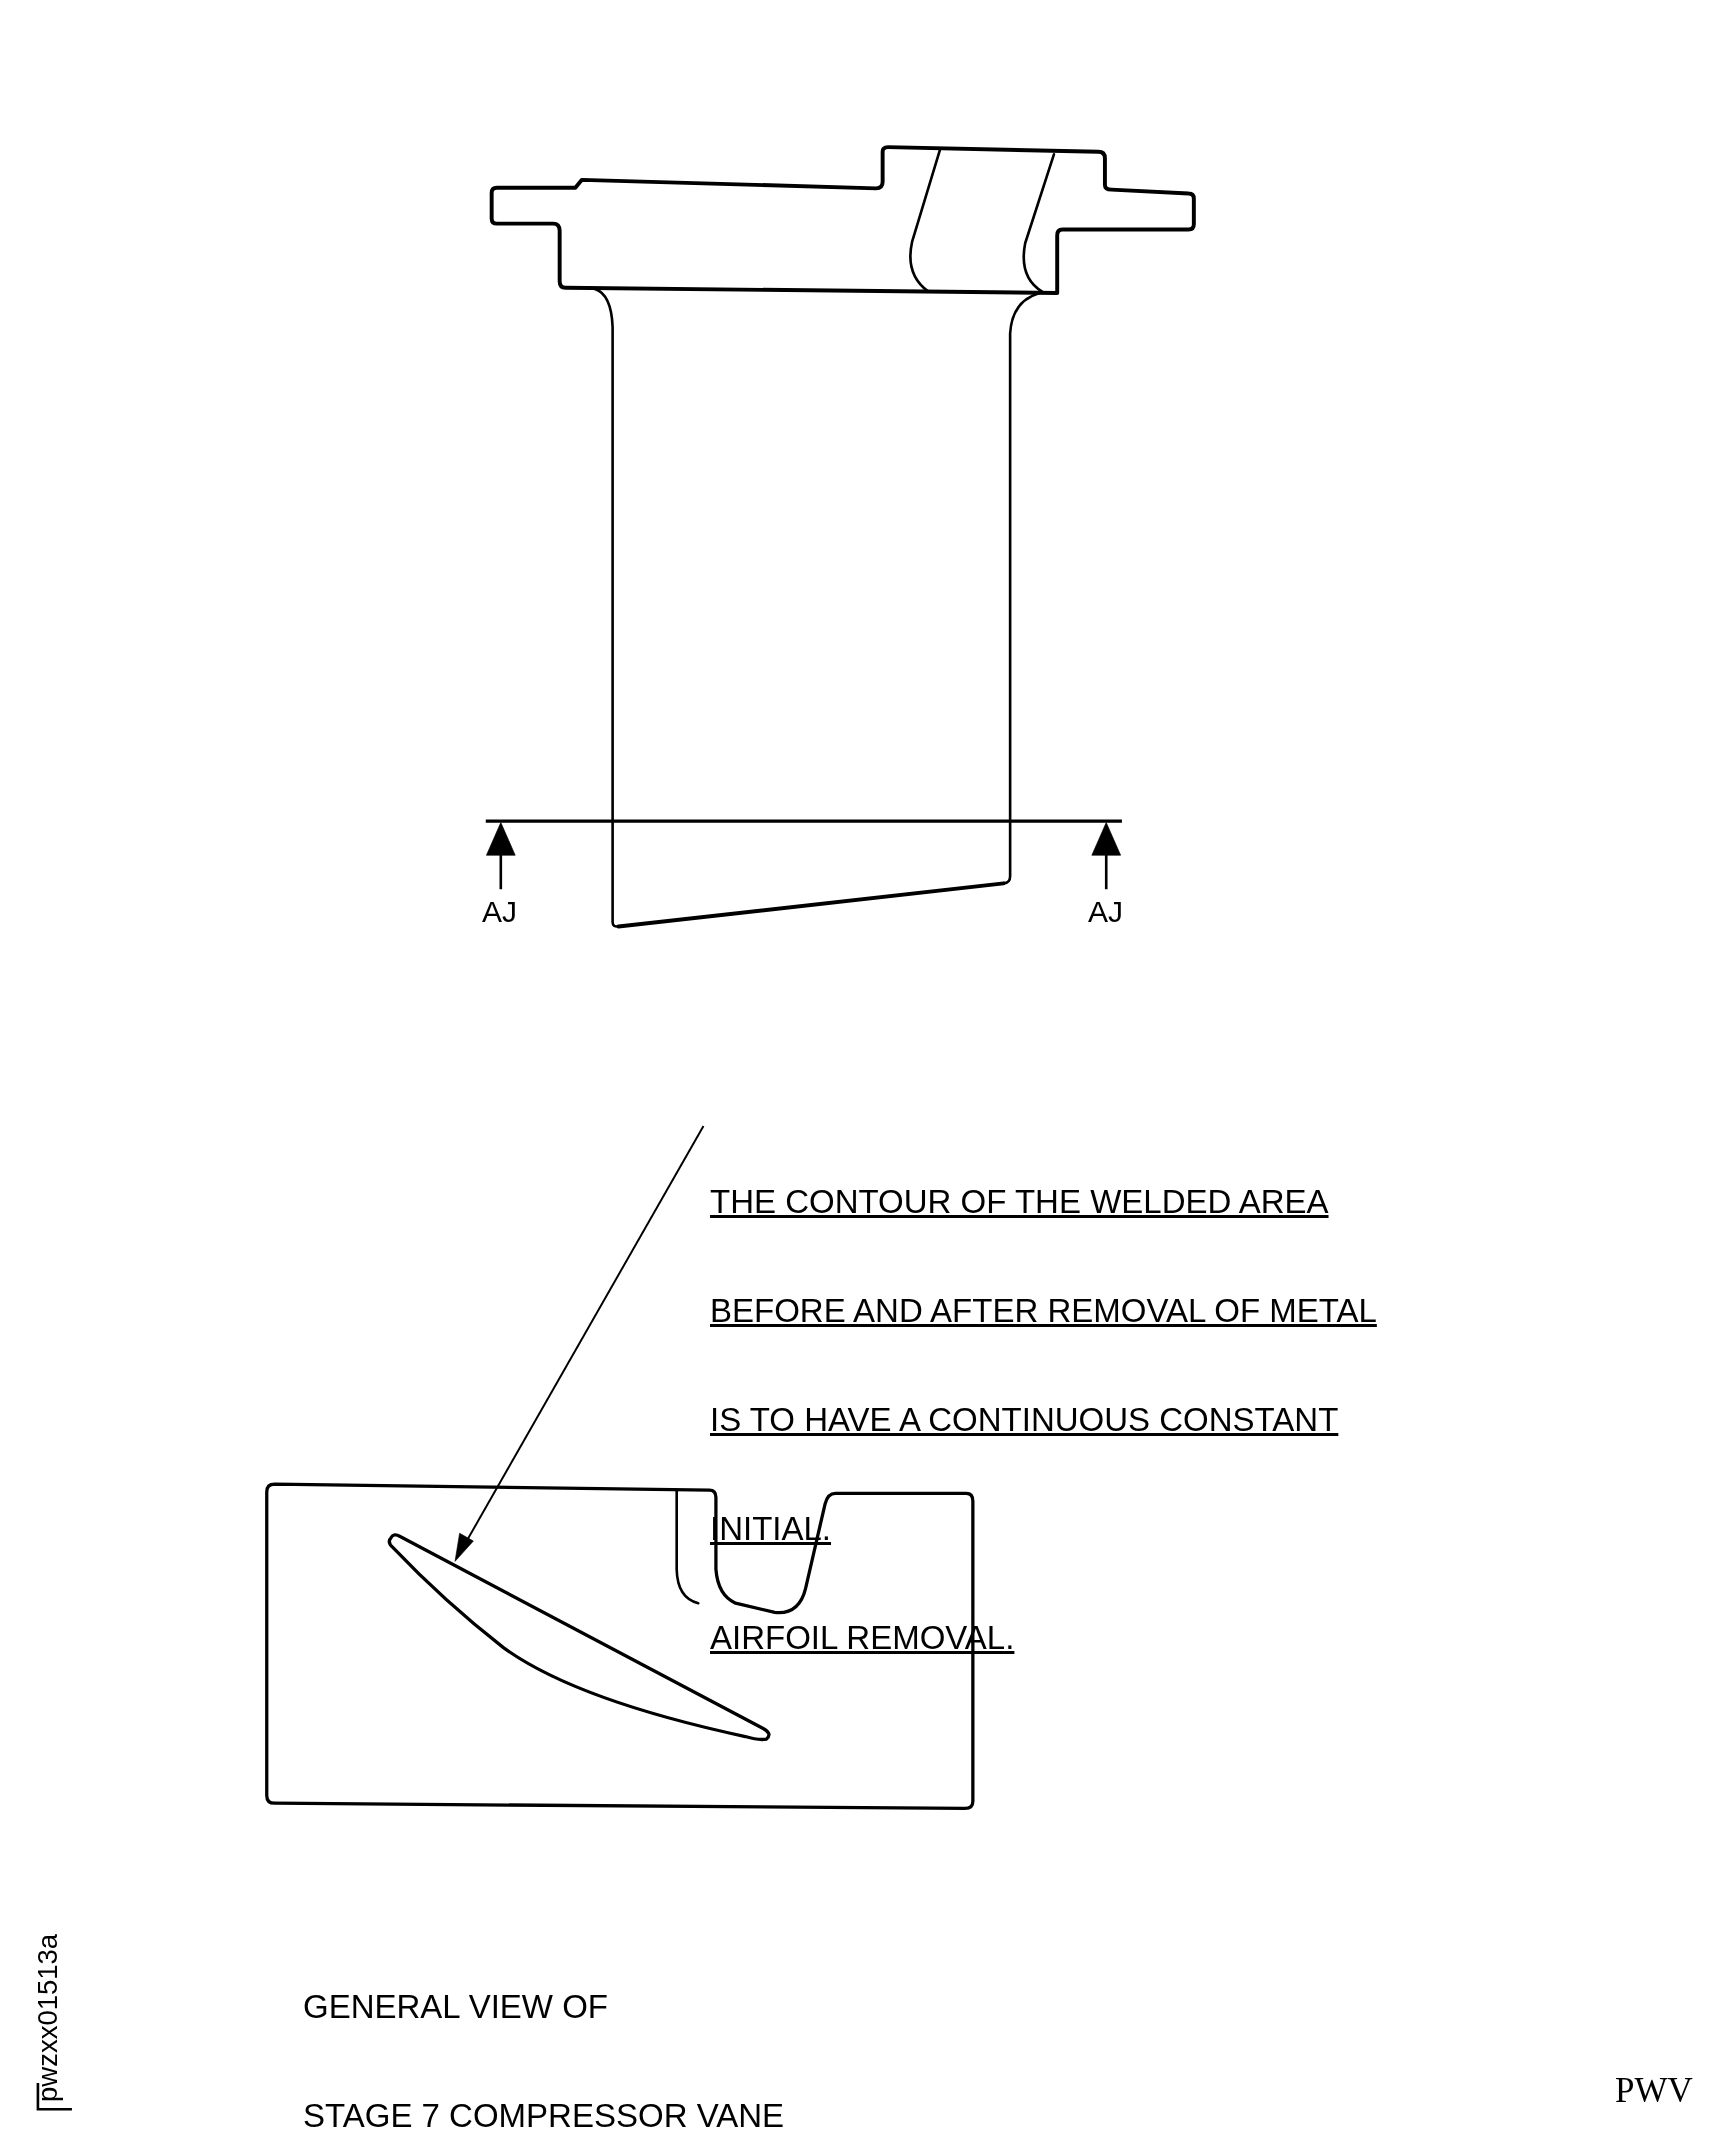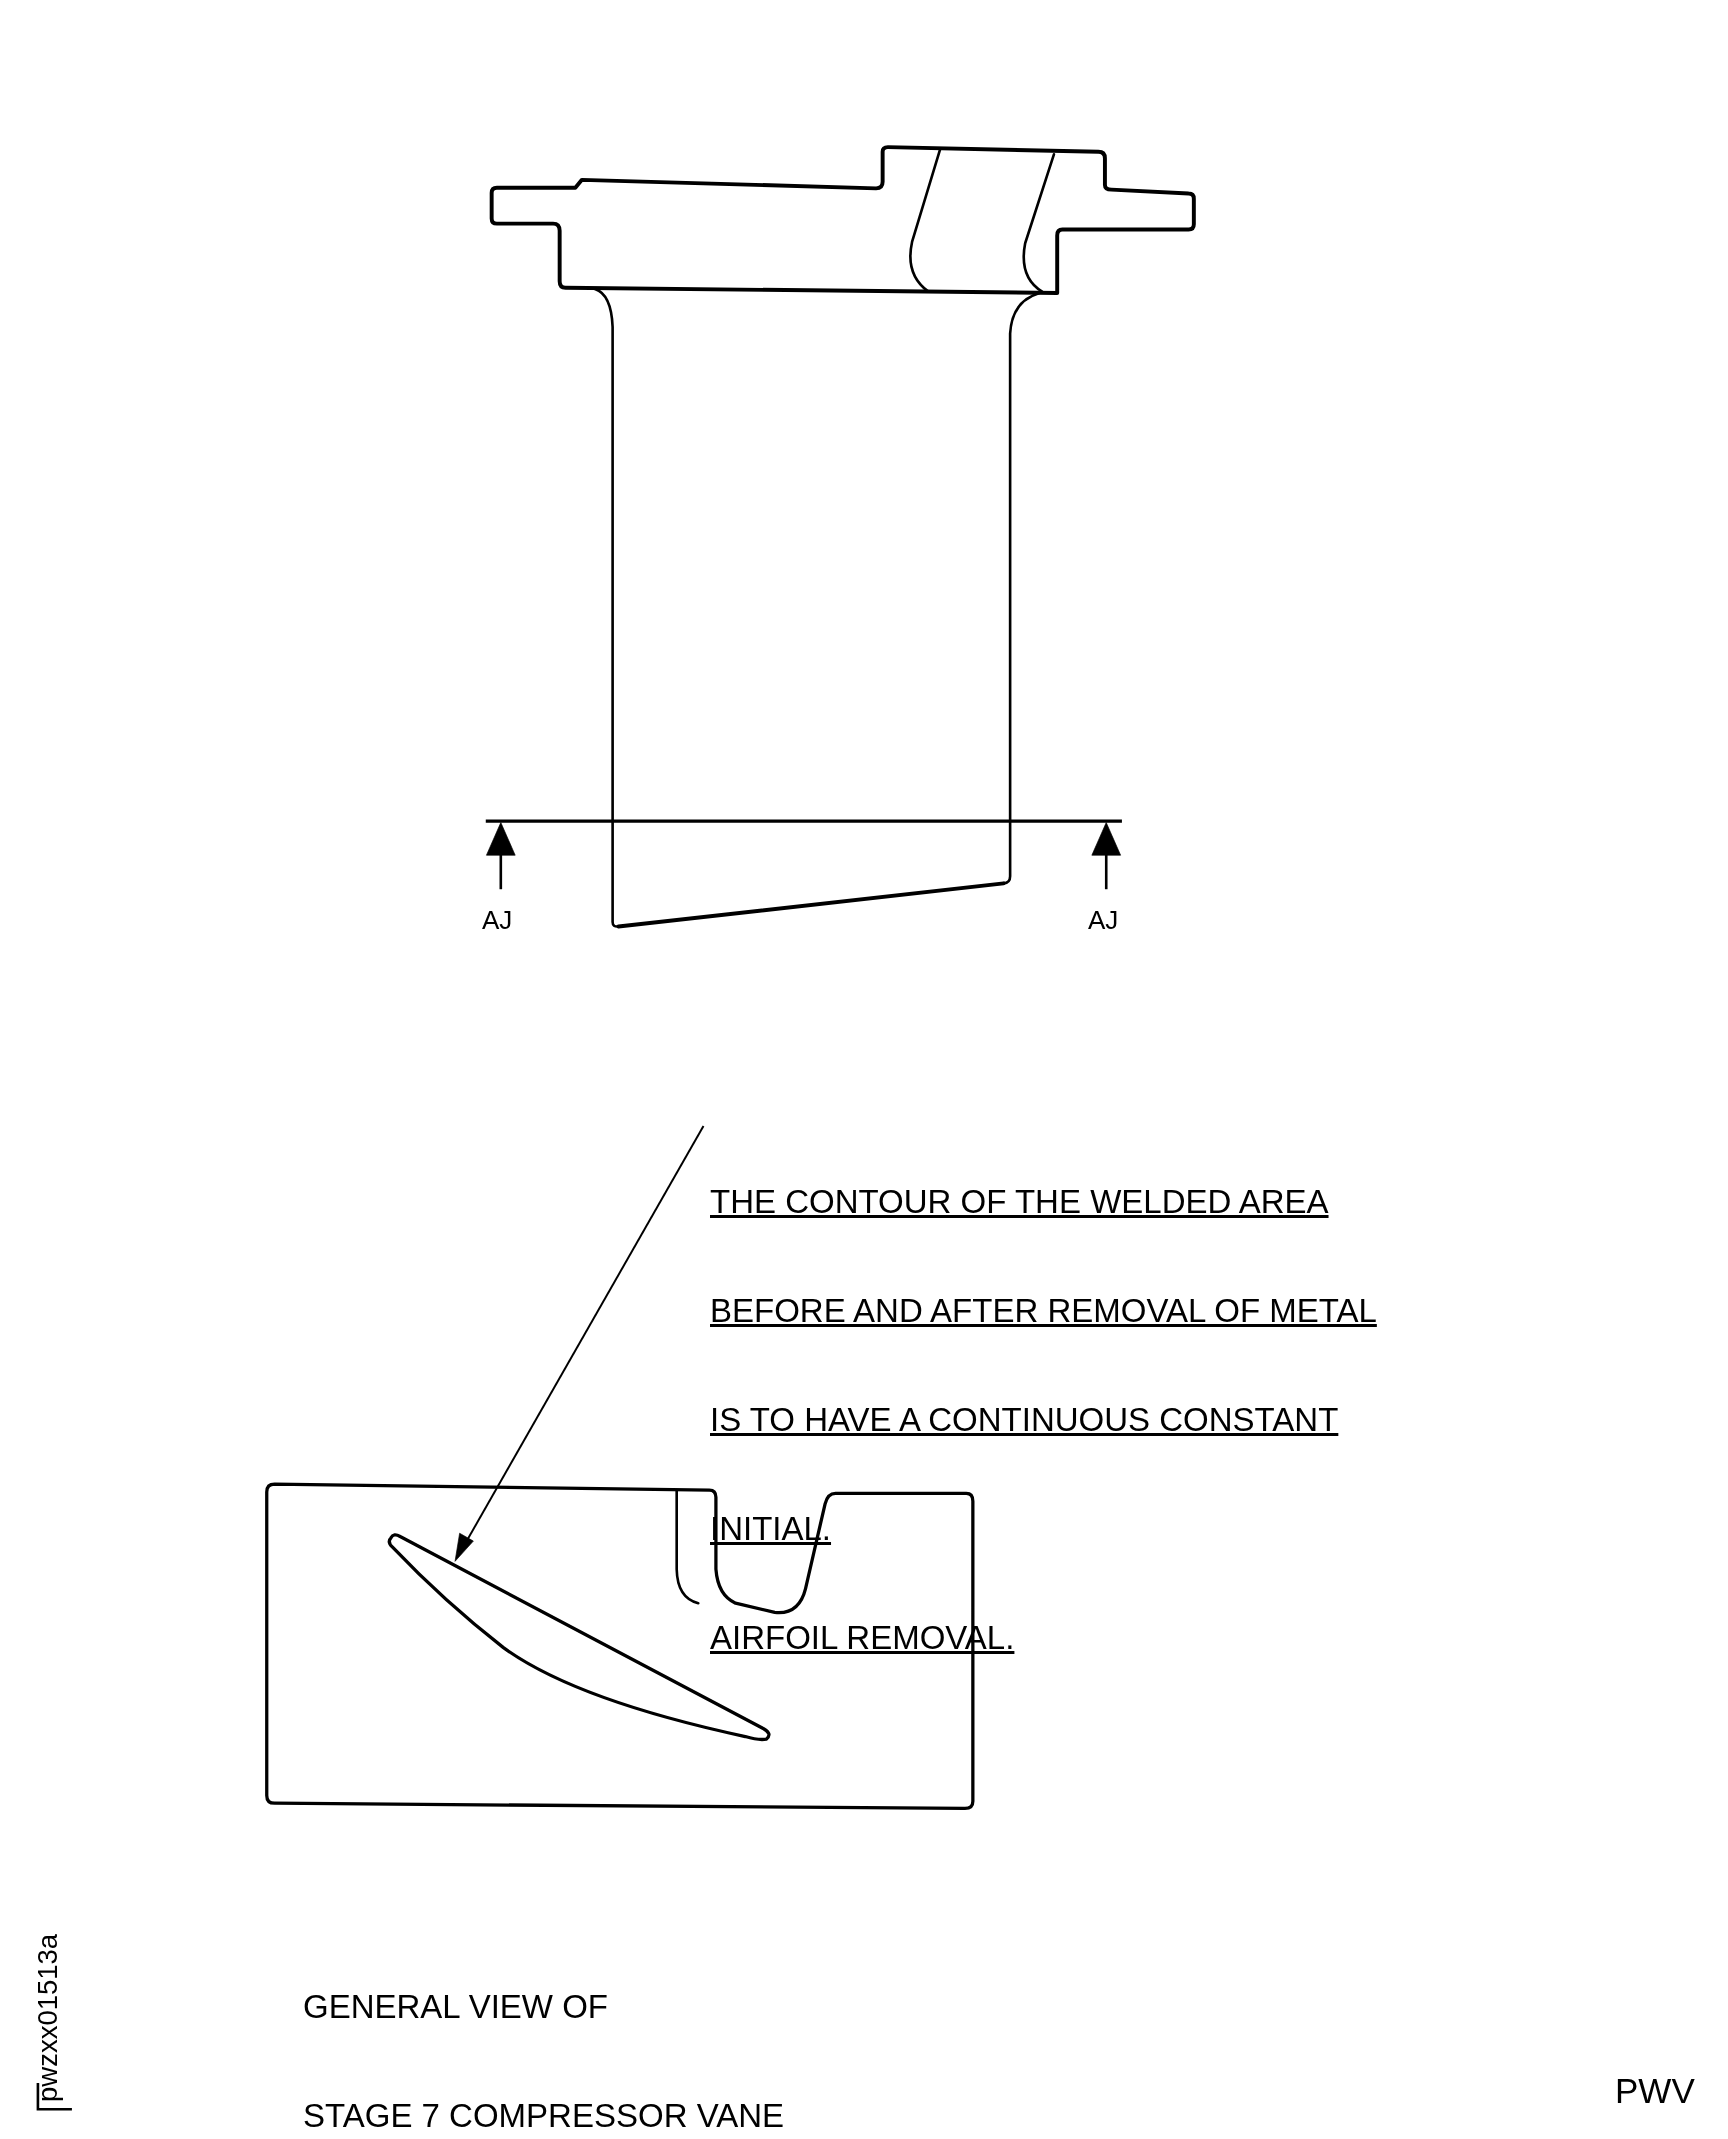--- a/index.html
+++ b/index.html
@@ -3,23 +3,23 @@
 <meta charset="utf-8">
 <style>
   html, body { margin: 0; padding: 0; background: #ffffff; }
   body { width: 1728px; height: 2140px; position: relative; overflow: hidden; font-family: "Liberation Sans", sans-serif; color: #000; }
   svg.drawing { position: absolute; left: 0; top: 0; }
   .txt { position: absolute; font-family: "Liberation Sans", sans-serif; color: #000; white-space: pre; line-height: 1; }
   .note { left: 710px; top: 1119px; font-size: 33px; }
   .note div { height: 43px; text-decoration: underline; }
   .caption { left: 303px; top: 1924px; font-size: 33px; }
   .caption div { height: 43px; }
-  .aj { font-size: 26px; margin-top: 10px; }
+  .aj { font-size: 30px; }
   .figid { left: 34px; top: 2102px; font-size: 27.5px; transform-origin: 0 0; transform: rotate(-90deg); }
-  .pwv { left: 1615px; top: 2073px; font-size: 35px; }
+  .pwv { left: 1615px; top: 2073px; font-size: 35px; font-family: Liberation Serif, serif; }
 </style>
 </head>
 <body>
 
 <svg class="drawing" width="1728" height="2140" viewBox="0 0 2643 3273" xmlns="http://www.w3.org/2000/svg">
 
   <g fill="none" stroke="#000" stroke-linejoin="round" stroke-linecap="round">
 
     <path stroke-width="6" d="M 760 287
          L 880 287

